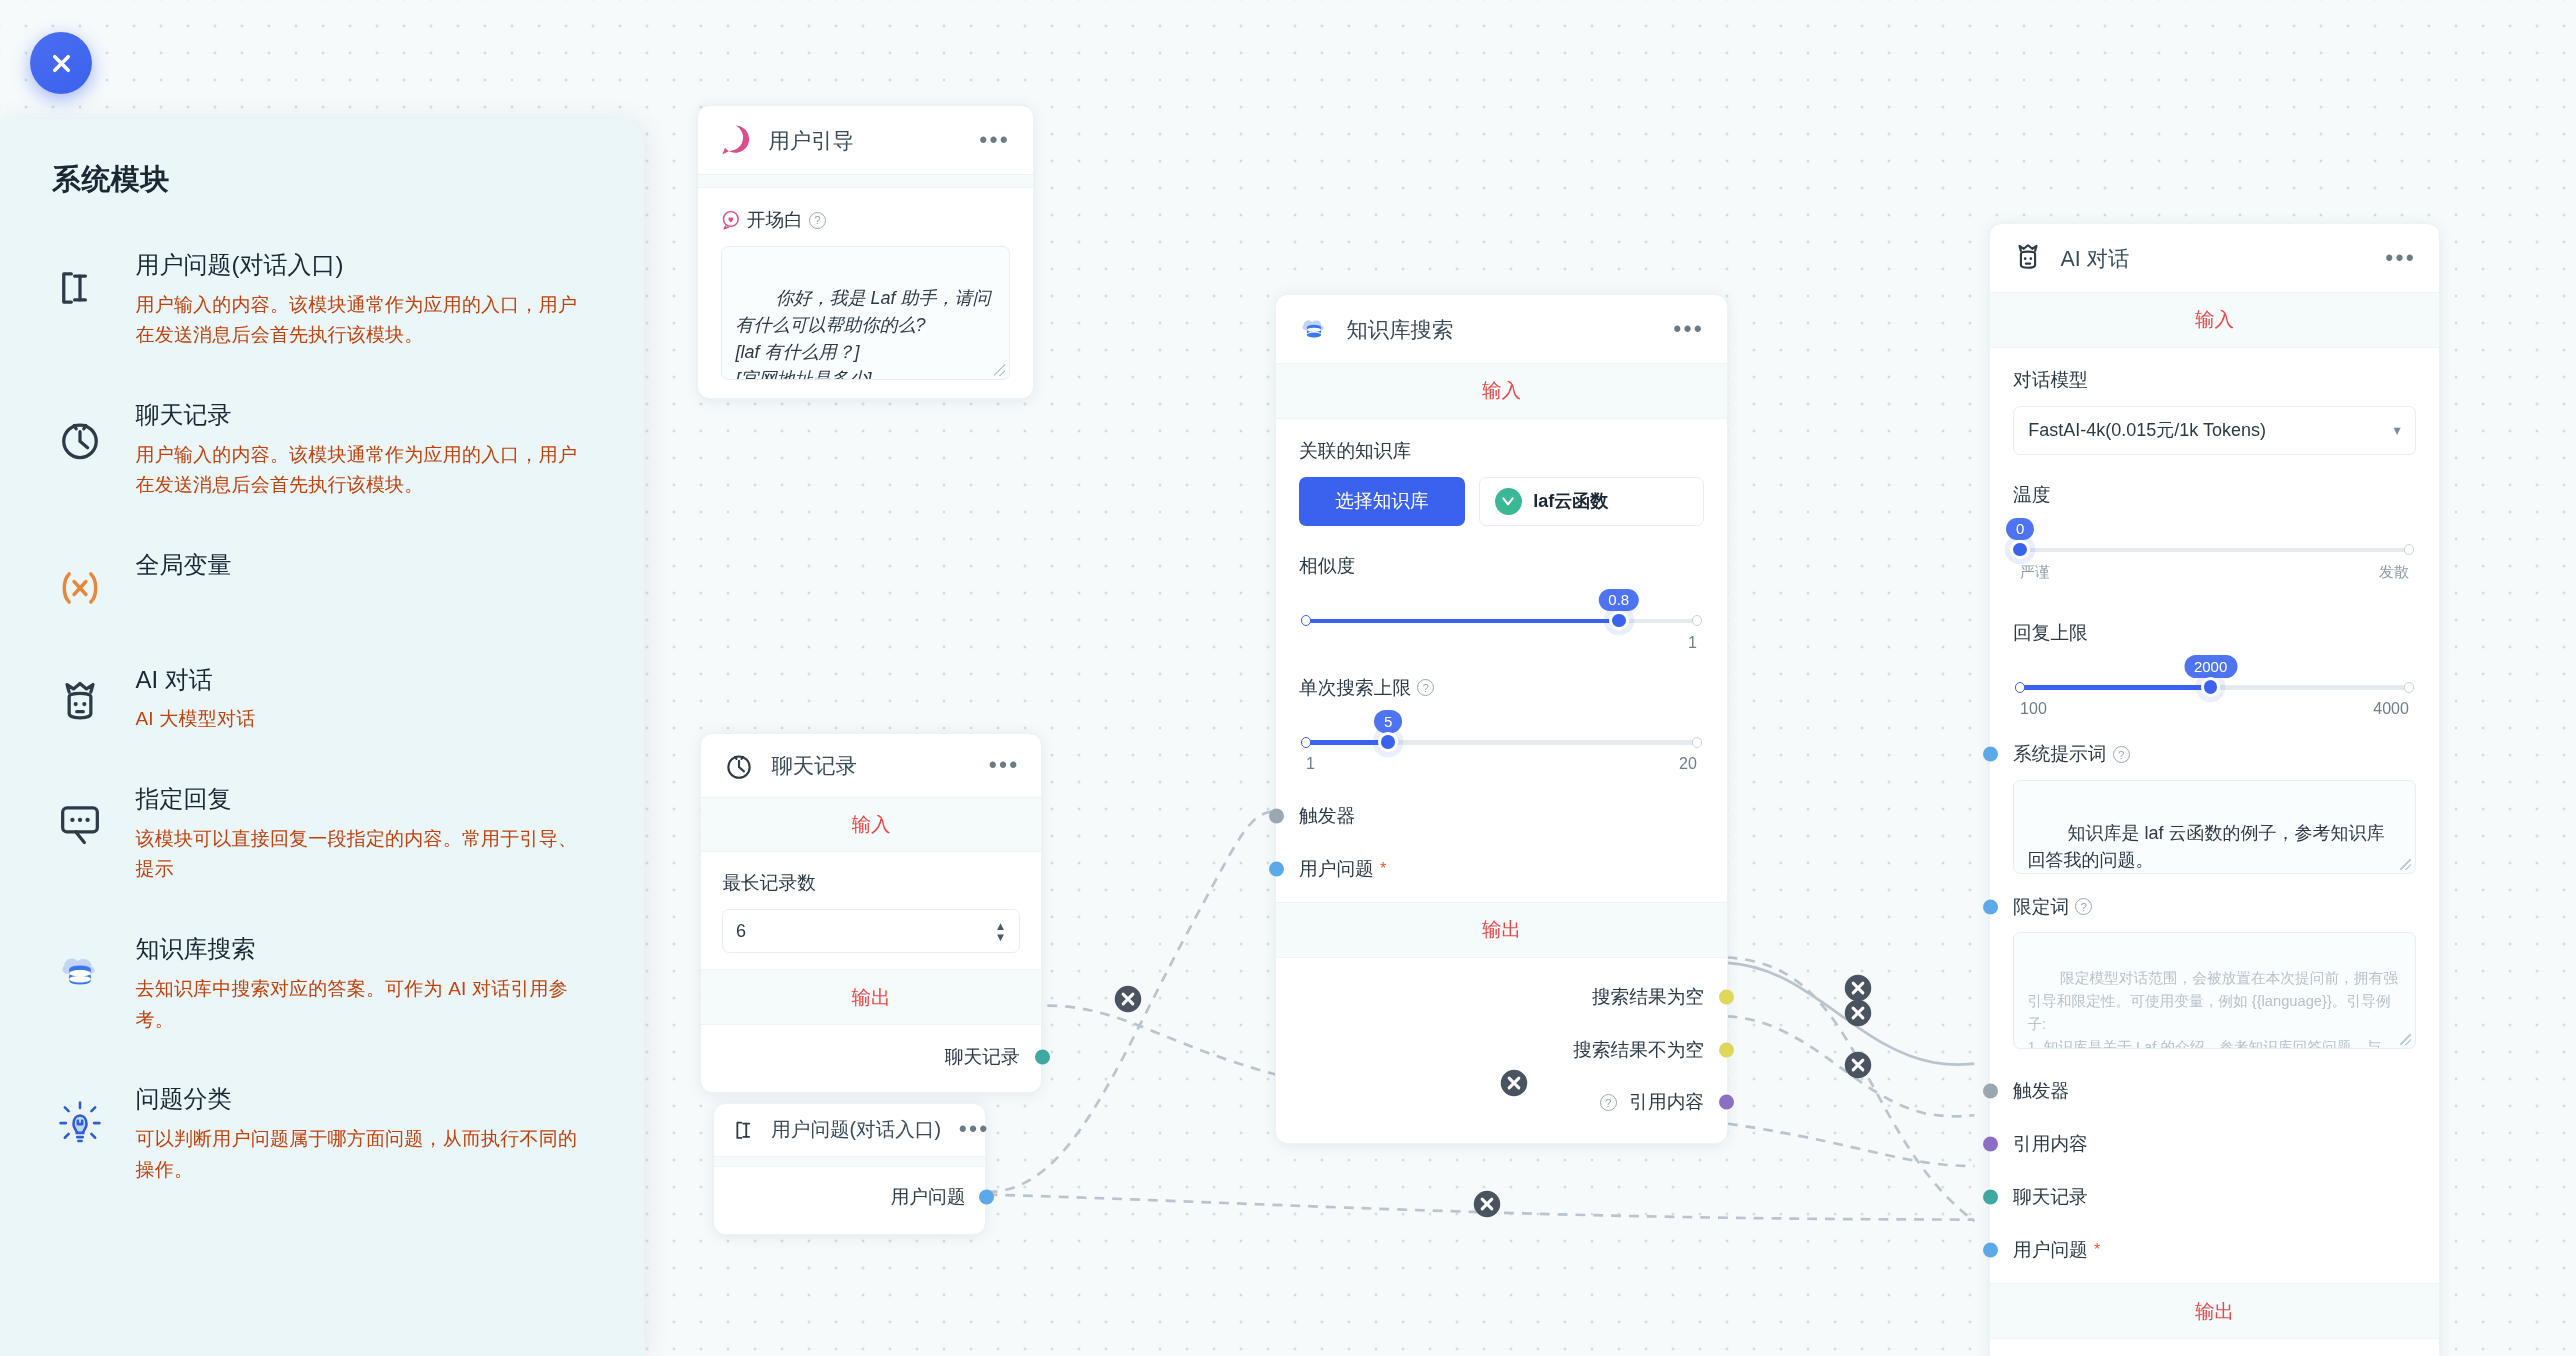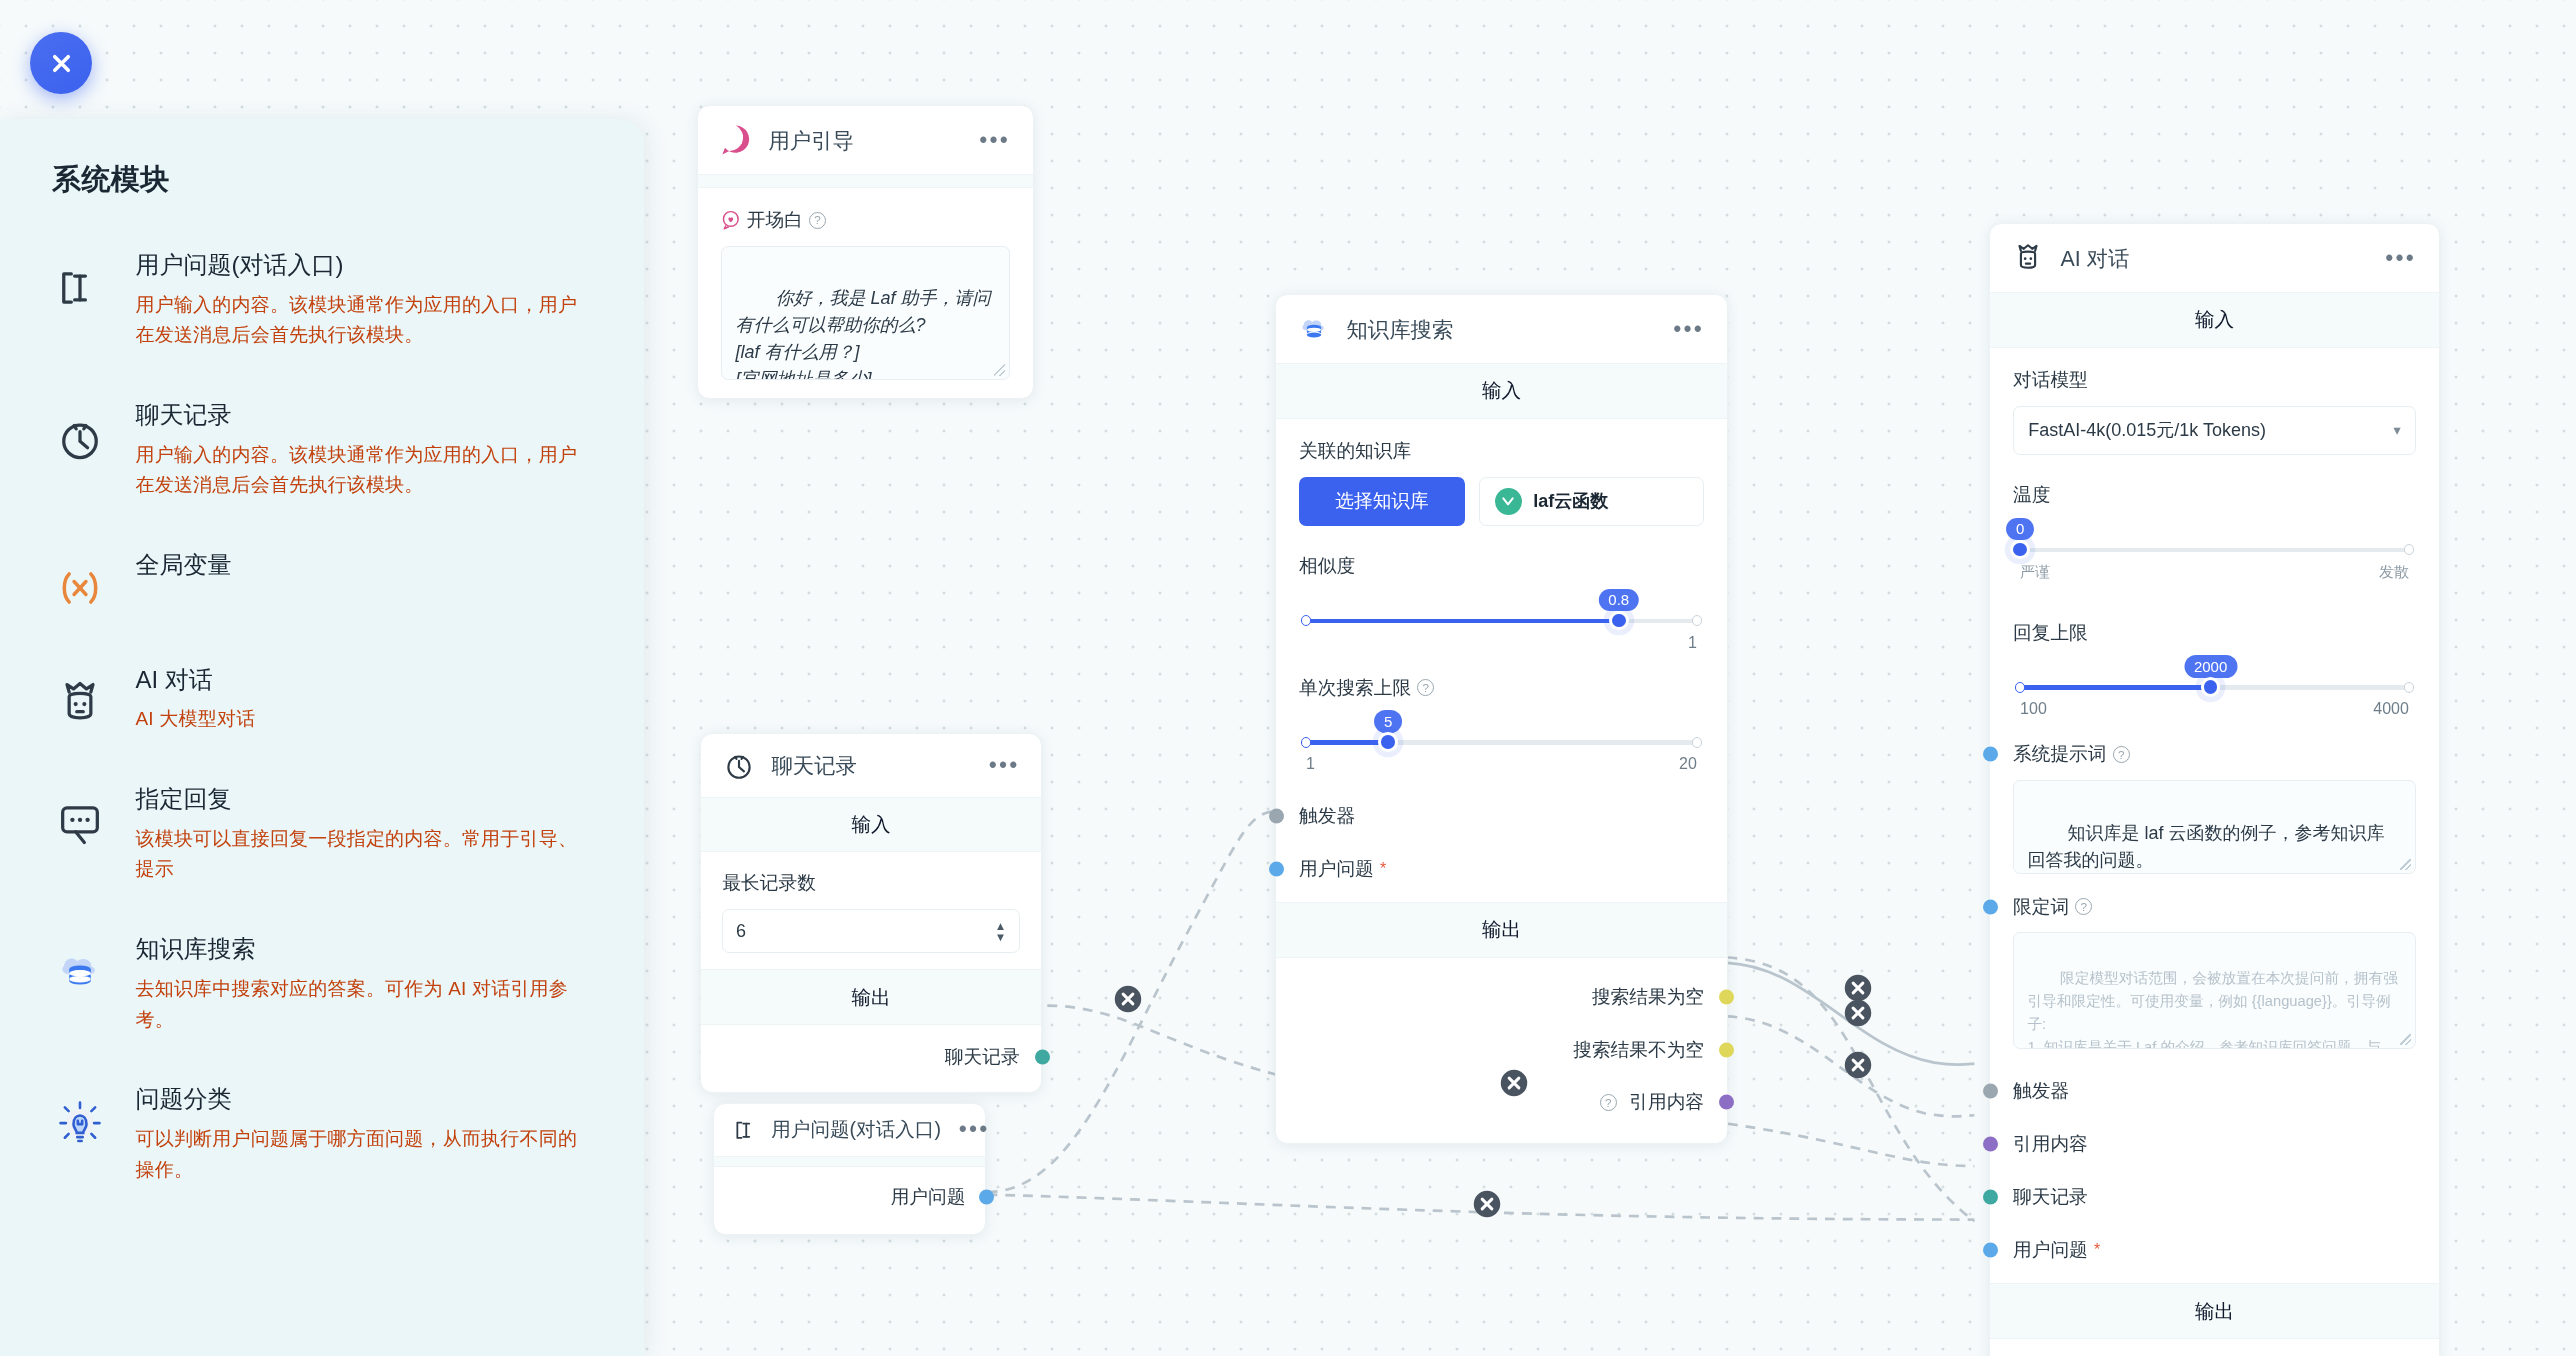--- a/index.html
+++ b/index.html
@@ -80,21 +80,21 @@
     padding: 17px 23px 17px 21.4px;
     border-bottom: 0.9px solid #eef3f5;
     position: relative;
   }
   .node-head .nh-icon { width: 34px; height: 34px; flex: 0 0 34px; display:flex; align-items:flex-start; justify-content:center;}
   .node-head .nh-icon svg { width: 34px; height: 34px; }
   .node-title { font-size: 21.4px; color: #394b59; font-weight: 500; flex:1; }
   .node-dots { color: #6b7a86; font-size: 23px; letter-spacing: 2.2px; line-height: 1; cursor:pointer; }
 
   .sec-bar {
-    text-align: center; font-size: 19.6px; color: #0f172a;
+    text-align: center; font-size: 19.6px; color: #ef4444;
     background: #f5fafb; padding: 13.4px 0;
     border-bottom: 0.9px solid #eef3f5;
   }
   .node-body { padding: 19.6px 23px 18px 23px; }
   .field-label {
     font-size: 18.7px; color: #2b3a46; margin-bottom: 12.5px;
     display: flex; align-items: center; gap: 6.2px; text-align: center;
   }
   .qmark {
     display:inline-flex;align-items:center;justify-content:center;

